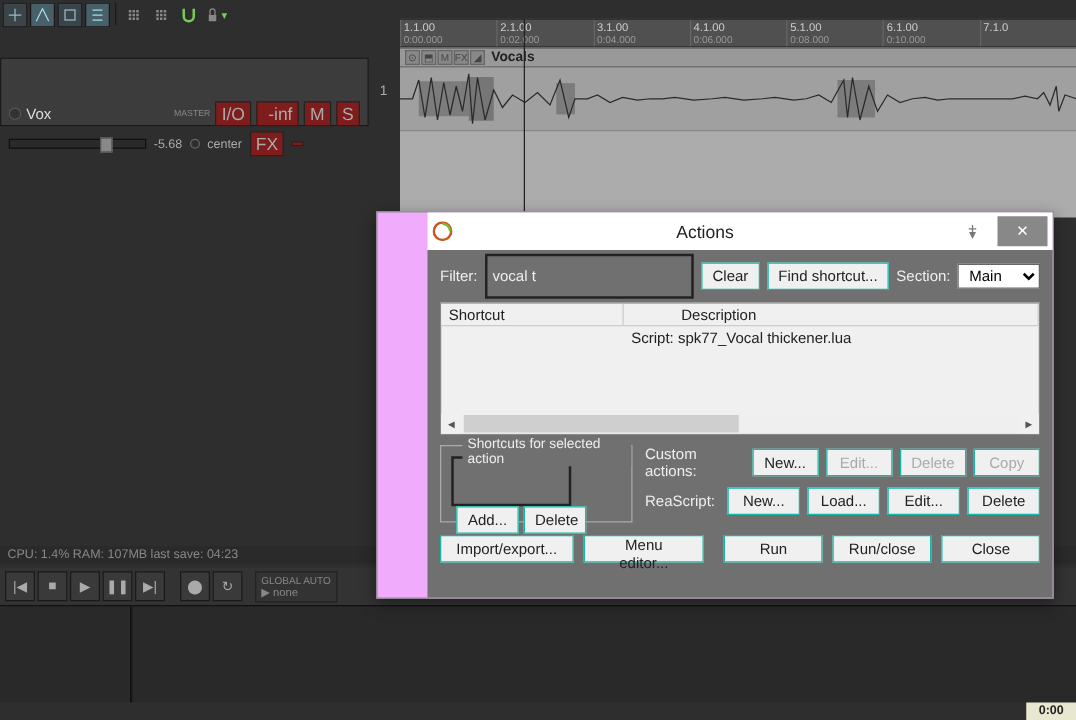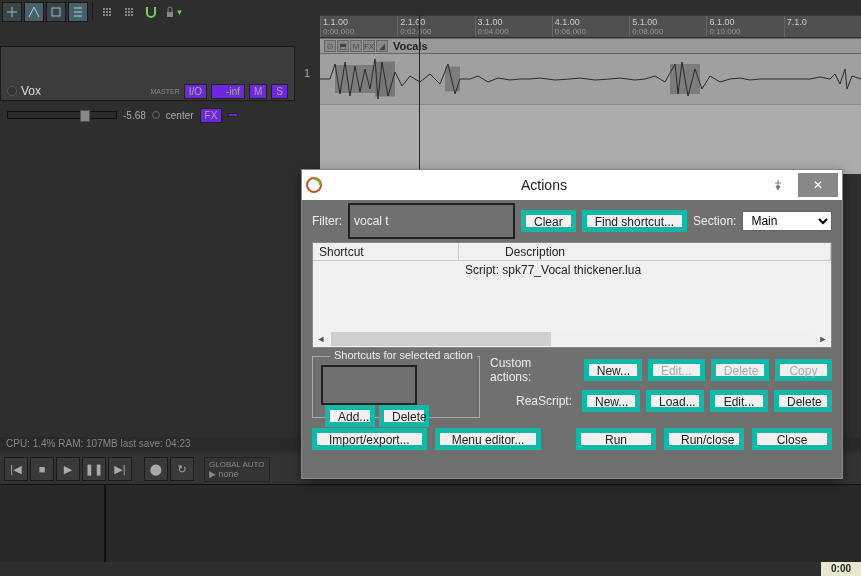--- a/index.html
+++ b/index.html
@@ -11,21 +11,21 @@
   .tool-btn.active { background: #4a6068; }
   .tool-separator { width: 1px; height: 18px; background: #1a1a1a; margin: 0 2px; }
   .dots { display: grid; grid-template-columns: repeat(3,2px); gap: 1px; }
   .dots span { width: 2px; height: 2px; background: #888; }
 
   
   .track-panel { position: absolute; top: 46px; left: 0; width: 295px; height: 55px; background: #3c3c3c; border: 1px solid #1a1a1a; padding: 4px 6px; }
   .track-row1 { display: flex; align-items: center; gap: 4px; height: 18px; margin-top: 31px; }
   .track-name { color: #ddd; font-size: 12px; flex: 1; }
   .master-label { font-size: 7px; color: #888; line-height: 7px; }
-  .small-btn { background: #6d28d9; border: 1px solid #222; padding: 1px 4px; font-size: 10px; color: #aaa; }
+  .small-btn { background: #7f1d1d; border: 1px solid #222; padding: 1px 4px; font-size: 14px; color: #aaa; }
   .track-row2 { display: flex; align-items: center; gap: 6px; height: 18px; margin-top: 6px; }
   .slider-track { width: 110px; height: 8px; background: #2a2a2a; border: 1px solid #111; position: relative; }
   .slider-thumb { position: absolute; left: 72px; top: -2px; width: 10px; height: 12px; background: #888; border: 1px solid #555; }
   .track-db { color: #aaa; font-size: 10px; }
   .track-num { position: absolute; right: -16px; top: 20px; color: #aaa; font-size: 11px; }
   .rec-btn { width: 10px; height: 10px; background: #333; border: 1px solid #555; border-radius: 50%; }
 
   
   .ruler { position: absolute; top: 15px; left: 320px; right: 0; height: 22px; background: #505050; border-top: 1px solid #333; display: flex; }
   .ruler-seg { width: 87px; position: relative; border-left: 1px solid #666; }
@@ -52,32 +52,32 @@
   .auto-box { margin-left: 8px; padding: 2px 4px; background: #333; border: 1px solid #222; font-size: 8px; color: #888; }
 
   
   .bottom { position: absolute; top: 484px; left: 0; right: 0; bottom: 14px; background: #292929; border-top: 1px solid #111; }
   .mixer-strip { position: absolute; top: 0; left: 104px; width: 2px; height: 100%; background: #3a3a3a; border-left: 1px solid #111; border-right: 1px solid #111; }
 
   
   .time-disp { position: absolute; bottom: 0; right: 0; width: 40px; height: 14px; background: #e8e8d0; color: #222; font-size: 10px; text-align: center; line-height: 14px; font-weight: bold; }
 
   
-  .dialog { position: absolute; top: 169px; left: 301px; width: 542px; height: 310px; background: #f0abfc; border: 1px solid #888; box-shadow: 0 4px 12px rgba(0,0,0,0.4); z-index: 100; }
+  .dialog { position: absolute; top: 169px; left: 301px; width: 542px; height: 310px; background: #f0abfc; border: 1px solid #888; box-shadow: 0 4px 12px rgba(0,0,0,0.4); z-index: 100; padding-left: 40px; }
   .dlg-titlebar { height: 30px; background: #fff; display: flex; align-items: center; padding: 0 4px; }
   .dlg-icon { width: 16px; height: 16px; margin-right: 8px; }
   .dlg-title { flex: 1; text-align: center; font-size: 14px; color: #222; }
   .dlg-pin { width: 40px; height: 24px; display: flex; align-items: center; justify-content: center; color: #666; }
   .dlg-close { width: 40px; height: 24px; background: #888; color: #fff; display: flex; align-items: center; justify-content: center; font-size: 12px; }
   .dlg-body { background: #707070; padding: 8px 10px; height: 278px; }
 
   .filter-row { display: flex; align-items: center; gap: 6px; height: 26px; }
   .filter-label { color: #eee; font-size: 12px; }
   .filter-input { flex: 0 0 164px; height: 36px; background: #707070; border: 2px solid #222; color: #eee; padding: 0 4px; font-size: 12px; }
-  .dlg-btn { height: 22px; background: #f0f0f0; border: 5px solid #14b8a6; padding: 0 8px; font-size: 12px; color: #222; }
+  .dlg-btn { height: 22px; background: #f0f0f0; border: 1px solid #14b8a6; padding: 0 8px; font-size: 12px; color: #222; }
   .dlg-btn:disabled { color: #aaa; }
   .section-select { flex: 1; height: 20px; background: #fff; border: 1px solid #666; font-size: 12px; padding: 0 4px; }
 
   .actions-list { margin-top: 8px; background: #f0f0f0; border: 1px solid #888; height: 106px; position: relative; }
   .list-header { display: flex; background: #f0f0f0; border-bottom: 1px solid #ccc; height: 18px; gap: 40px; }
   .list-header div { padding: 2px 6px; font-size: 12px; color: #222; border-right: 1px solid #ccc; }
   .col-shortcut { width: 146px; }
   .col-desc { flex: 1; }
   .list-row { display: flex; height: 18px; }
   .list-row div { padding: 2px 6px; font-size: 12px; color: #222; }

